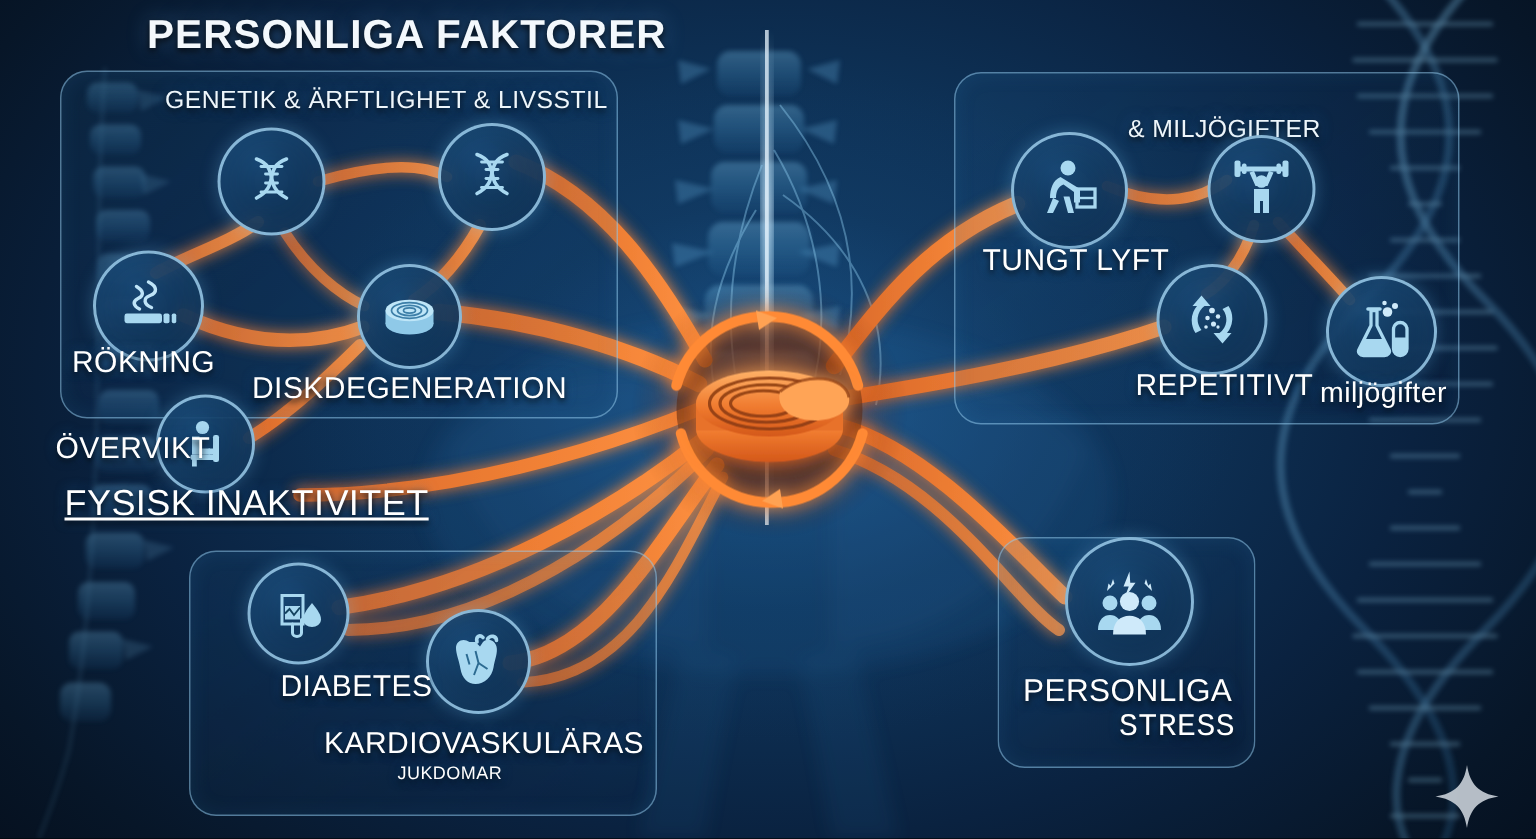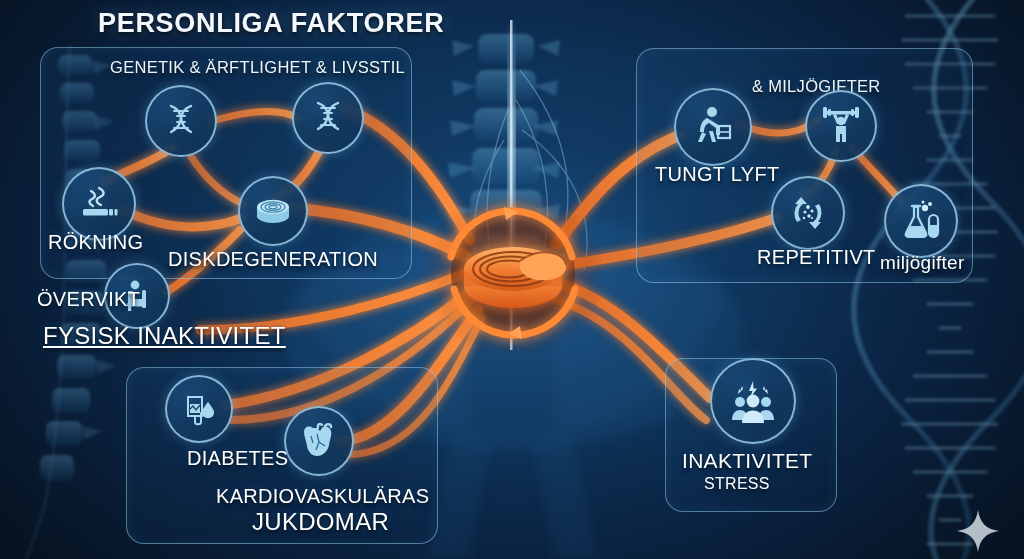--- a/index.html
+++ b/index.html
@@ -466,26 +466,26 @@
       </g>
     </svg>
   </div>
 
   <div class="nlabel" style="left:48px;top:232px;font-size:20px;">RÖKNING</div>
   <div class="nlabel" style="left:168px;top:249px;font-size:20px;">DISKDEGENERATION</div>
   <div class="nlabel" style="left:37px;top:289px;font-size:20px;">ÖVERVIKT</div>
   <div class="nlabel" style="left:43px;top:323px;font-size:24px;text-decoration:underline;">FYSISK INAKTIVITET</div>
   <div class="nlabel" style="left:139px;top:448px;font-size:20px;margin-left:48px;">DIABETES</div>
   <div class="nlabel" style="left:216px;top:486px;font-size:20px;">KARDIOVASKULÄRAS</div>
-  <div class="nlabel" style="left:252px;top:509px;font-size:24px;">JUKDOMAR</div>
+  <div class="nlabel" style="left:265px;top:509px;font-size:12px;">JUKDOMAR</div>
 
   <div class="nlabel" style="left:655px;top:164px;font-size:20px;">TUNGT LYFT</div>
   <div class="nlabel" style="left:757px;top:247px;font-size:20px;">REPETITIVT</div>
   <div class="nlabel" style="left:880px;top:253px;font-size:19px;">miljögifter</div>
 
-  <div class="nlabel" style="left:682px;top:450px;font-size:21px;">INAKTIVITET</div>
-  <div class="nlabel" style="left:704px;top:475px;font-size:16px;">STRESS</div>
+  <div class="nlabel" style="left:682px;top:450px;font-size:21px;">PERSONLIGA</div>
+  <div class="nlabel" style="left:746px;top:475px;font-size:21px;font-family:Liberation Mono, monospace;">STRESS</div>
 
   <svg class="sparkle" style="left:955px;top:508px;" width="46" height="46" viewBox="0 0 46 46">
     <path d="M23 2 C25 15 31 21 44 23 C31 25 25 31 23 44 C21 31 15 25 2 23 C15 21 21 15 23 2Z" fill="#c4ccd4" opacity=".92"></path>
   </svg>
 
 </div>
 
 </body></html>

